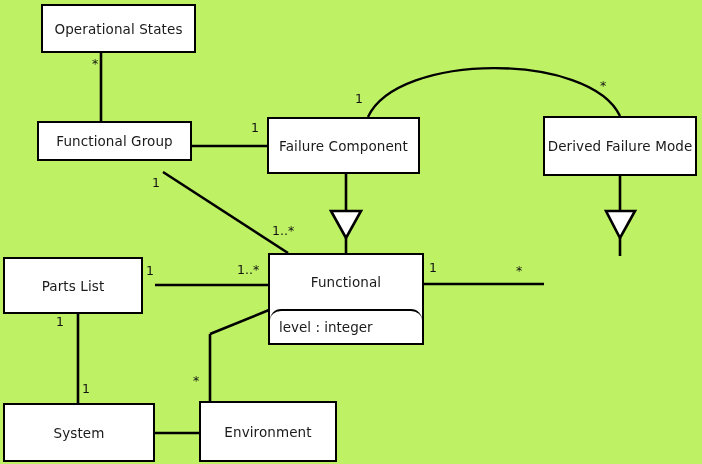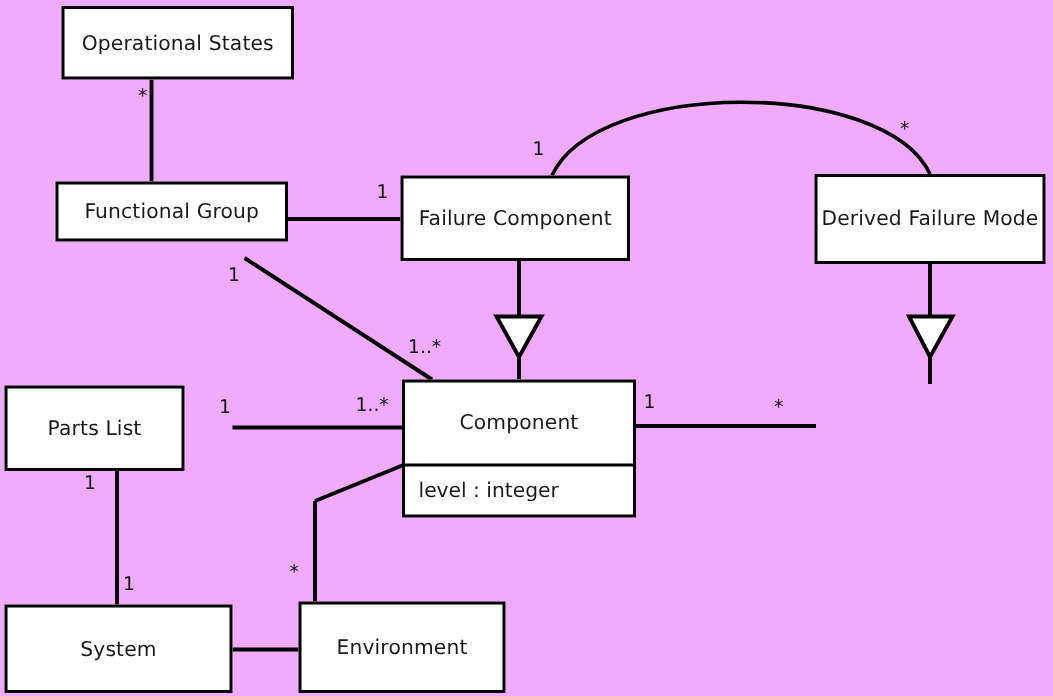--- a/index.html
+++ b/index.html
@@ -7,21 +7,21 @@
     padding: 0;
     background: #ffffff;
   }
   body {
     font-family: "DejaVu Sans", sans-serif;
   }
   #diagram-root {
     position: relative;
     width: 702px;
     height: 464px;
-    background: #f0abfc;
+    background: #bef264;
     overflow: hidden;
   }
   #edge-layer {
     position: absolute;
     left: 0;
     top: 0;
     width: 702px;
     height: 464px;
   }
   .uml-class {
@@ -53,20 +53,21 @@
   }
   .uml-attr-compartment {
     border-top: 2px solid #000000;
     box-sizing: border-box;
     display: flex;
     align-items: center;
     padding-left: 9px;
     font-size: 13.5px;
     color: #1a1a1a;
     flex: 0 0 auto;
+    border-radius: 11px;
   }
   .multiplicity {
     position: absolute;
     font-size: 12.5px;
     color: #111111;
     z-index: 6;
     white-space: nowrap;
     line-height: 1;
   }
 </style>
@@ -114,26 +115,26 @@
   </div>
 
   <div class="uml-class" style="left:267px; top:117px; width:153px; height:57px;">
     <div class="uml-name-compartment">Failure Component</div>
   </div>
 
   <div class="uml-class" style="left:543px; top:116px; width:154px; height:60px;">
     <div class="uml-name-compartment">Derived Failure Mode</div>
   </div>
 
-  <div class="uml-class" style="left:3px; top:257px; width:120px; height:57px;">
+  <div class="uml-class" style="left:3px; top:257px; width:140px; height:57px;">
     <div class="uml-name-compartment">Parts List</div>
   </div>
 
   <div class="uml-class has-attributes" style="left:268px; top:253px; width:156px; height:92px;">
-    <div class="uml-name-compartment">Component</div>
+    <div class="uml-name-compartment">Functional</div>
     <div class="uml-attr-compartment" style="height:34px;">level : integer</div>
   </div>
 
 
   <div class="uml-class" style="left:3px; top:403px; width:152px; height:59px;">
     <div class="uml-name-compartment">System</div>
   </div>
 
   <div class="uml-class" style="left:199px; top:401px; width:138px; height:61px;">
     <div class="uml-name-compartment">Environment</div>

